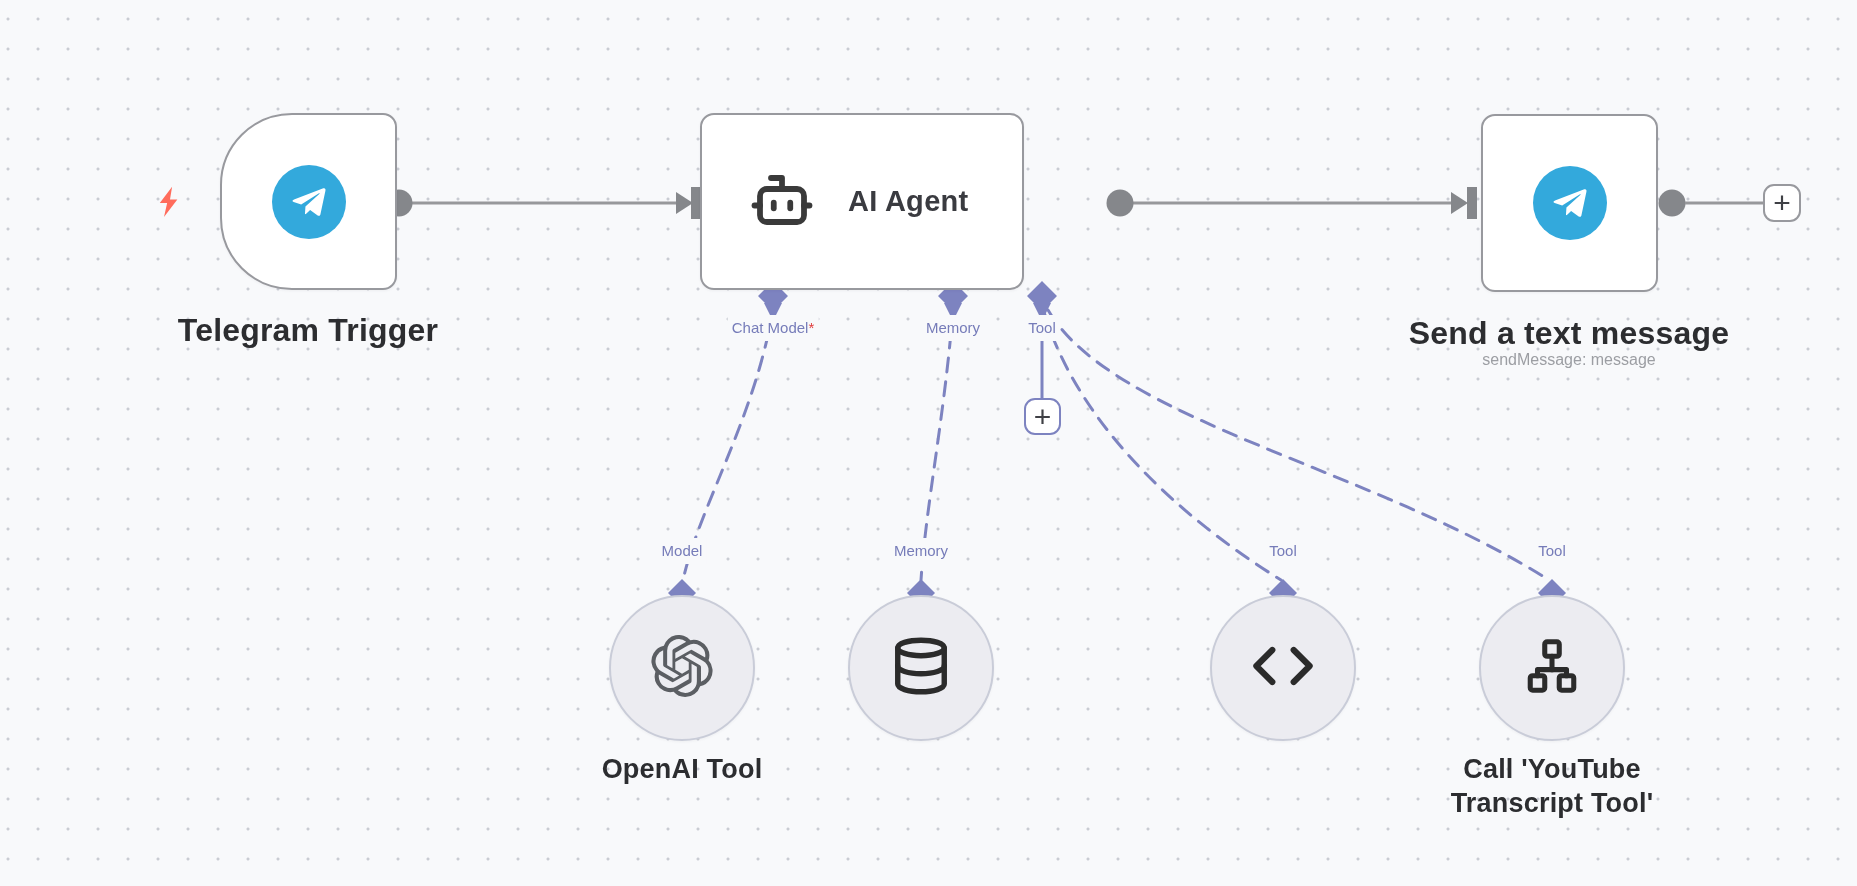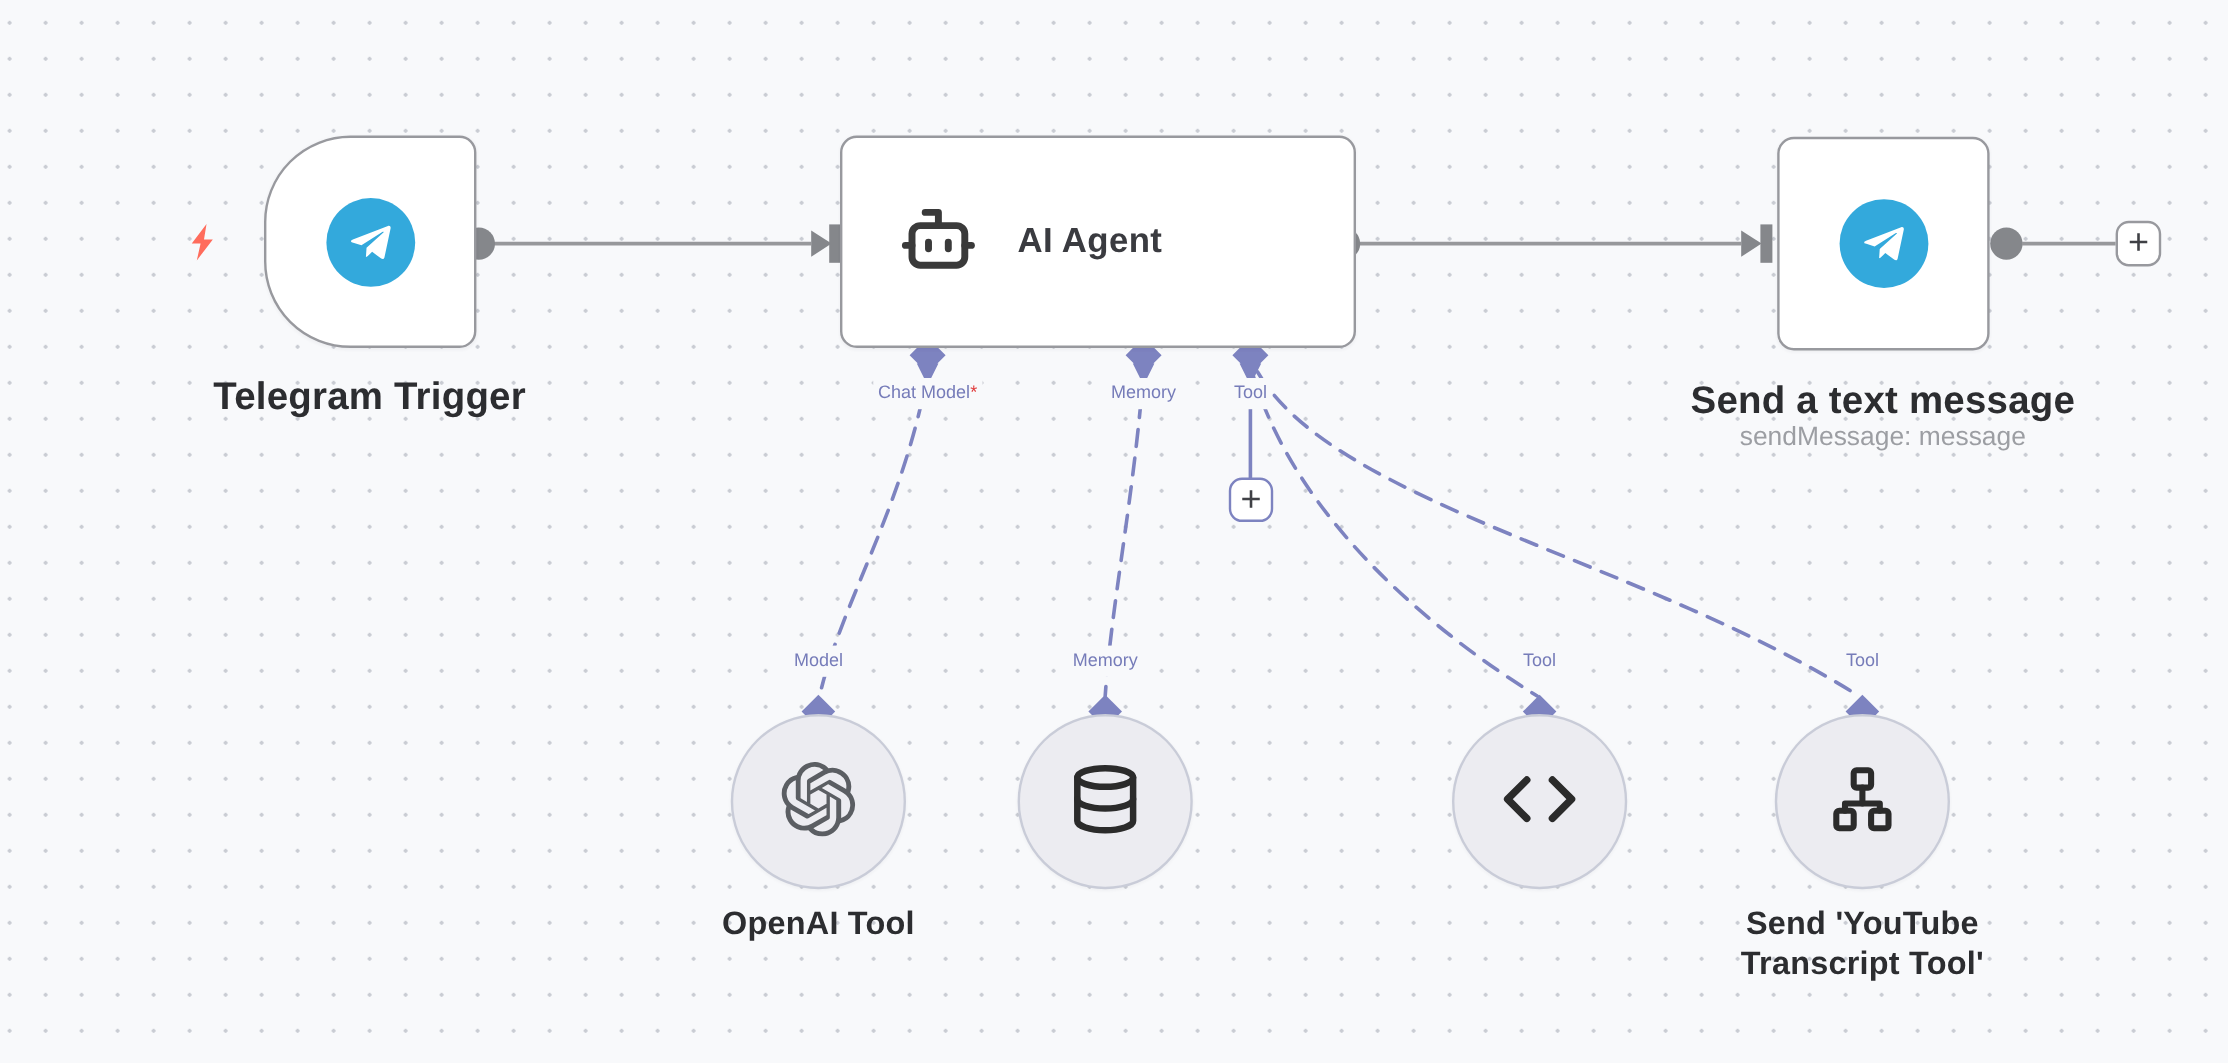--- a/index.html
+++ b/index.html
@@ -19,21 +19,21 @@
   .node-center{justify-content:center;}
   .trigger-shape{border-radius:72px 14px 14px 72px;}
   .tg-badge{width:74px;height:74px;border-radius:50%;background:#33a9dc;display:flex;align-items:center;justify-content:center;}
   .bolt{position:absolute;z-index:2;width:36px;height:36px;}
   .node-title{
     position:absolute;z-index:3;transform:translateX(-50%);white-space:nowrap;
     font-size:32px;font-weight:600;color:#2c2d30;letter-spacing:.2px;
   }
   .node-subtitle{
     position:absolute;z-index:3;transform:translateX(-50%);white-space:nowrap;
-    font-size:22px;font-weight:400;color:#9c9ea3;
+    font-size:16px;font-weight:400;color:#9c9ea3;
   }
   .port-label{
     position:absolute;z-index:4;transform:translateX(-50%);white-space:nowrap;
     font-size:15px;color:#767cb9;background:#f8f9fb;padding:0 4px;line-height:26px;
   }
   .req{color:#e03c3c;}
   .plus-btn{
     position:absolute;z-index:3;box-sizing:border-box;background:#fff;
     border:2.5px solid #98999e;border-radius:11px;
     display:flex;align-items:center;justify-content:center;
@@ -102,21 +102,21 @@
 
   <div class="node node-center trigger-shape" style="left:220px;top:113px;width:177px;height:177px;">
     <div class="tg-badge">
       <svg viewBox="0 0 24 24" width="44" height="44">
           <path d="M9.78 18.65l.28-4.23 7.68-6.92c.34-.31-.07-.46-.52-.19L7.74 13.3 3.64 12c-.88-.25-.89-.86.2-1.3l15.97-6.16c.73-.33 1.43.18 1.15 1.3l-2.72 12.81c-.19.91-.74 1.13-1.5.71L12.6 16.3l-1.99 1.93c-.23.23-.42.42-.83.42z" fill="#ffffff"></path>
         </svg>
     </div>
   </div>
   <div class="node-title" style="left:308px;top:312px;">Telegram Trigger</div>
 
-  <div class="node" style="left:700px;top:113px;width:430px;height:177px;">
+  <div class="node" style="left:700px;top:113px;width:324px;height:177px;">
     <div class="agent-row">
       <span>
         <svg viewBox="0 0 24 24" width="76" height="66" fill="none" stroke="#3a3a3a" stroke-width="2.1" stroke-linecap="round" stroke-linejoin="round">
           <path d="M12 8V4H8"></path>
             <rect x="4" y="8" width="16" height="12" rx="2.5"></rect>
           <path d="M2 14h2"></path>
             <path d="M20 14h2"></path>
             <path d="M15 13v2"></path>
             <path d="M9 13v2"></path>
         </svg>
@@ -182,15 +182,15 @@
     <span>
       <svg viewBox="0 0 24 24" width="58" height="58" fill="none" stroke="#2b2b2b" stroke-width="2.1" stroke-linecap="round" stroke-linejoin="round">
         <rect x="9" y="2" width="6" height="6" rx="1"></rect>
           <rect x="3" y="16" width="6" height="6" rx="1"></rect>
           <rect x="15" y="16" width="6" height="6" rx="1"></rect>
         <path d="M6 16v-2.5h12V16"></path>
           <path d="M12 8v5.5"></path>
       </svg>
     </span>
   </div>
-  <div class="sub-name" style="left:1552px;top:752px;"><div>Send 'YouTube</div><div>Transcript Tool'</div></div>
+  <div class="sub-name" style="left:1552px;top:752px;"><div>Call 'YouTube</div><div>Transcript Tool'</div></div>
 
 </div>
 
 </body></html>

